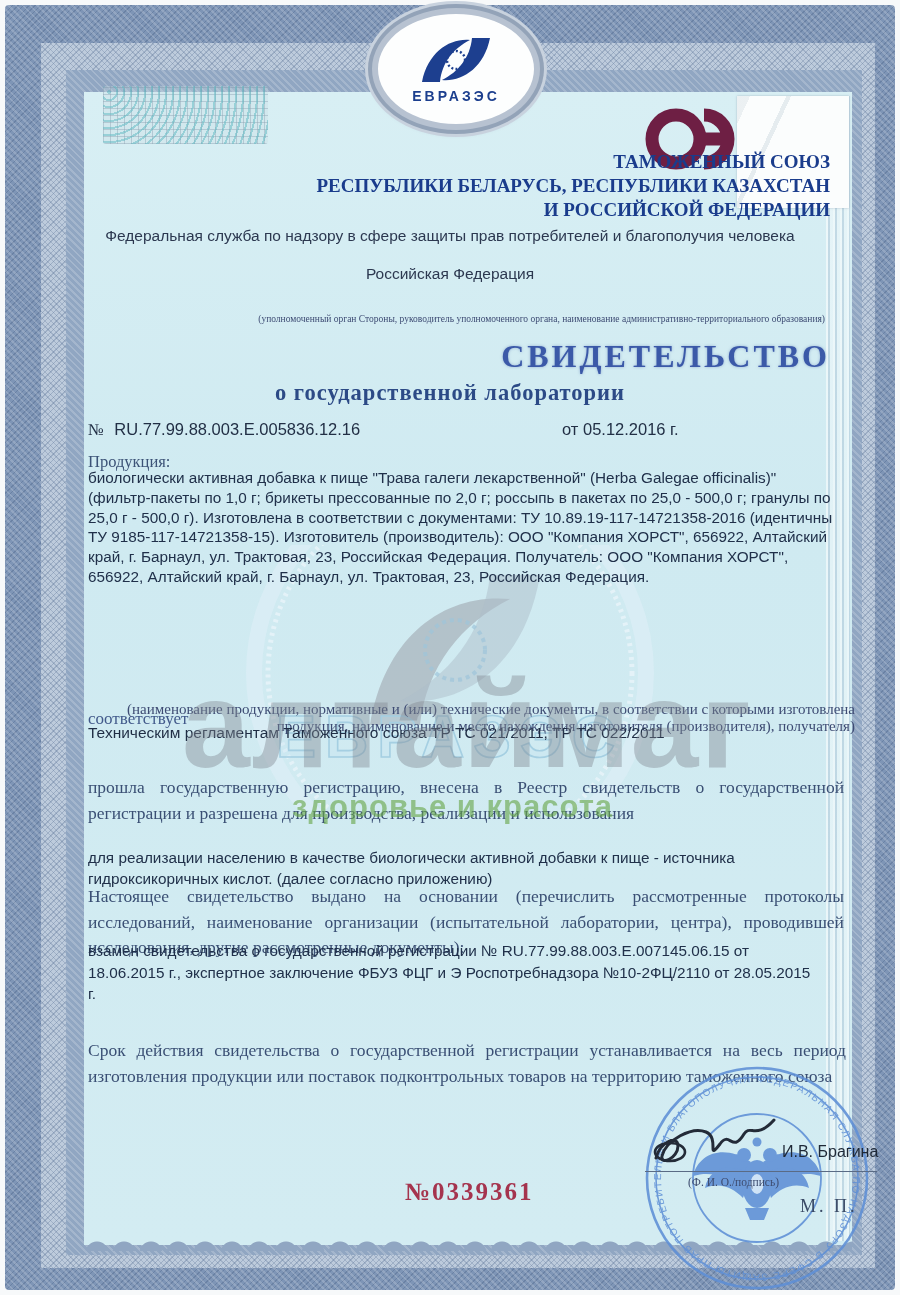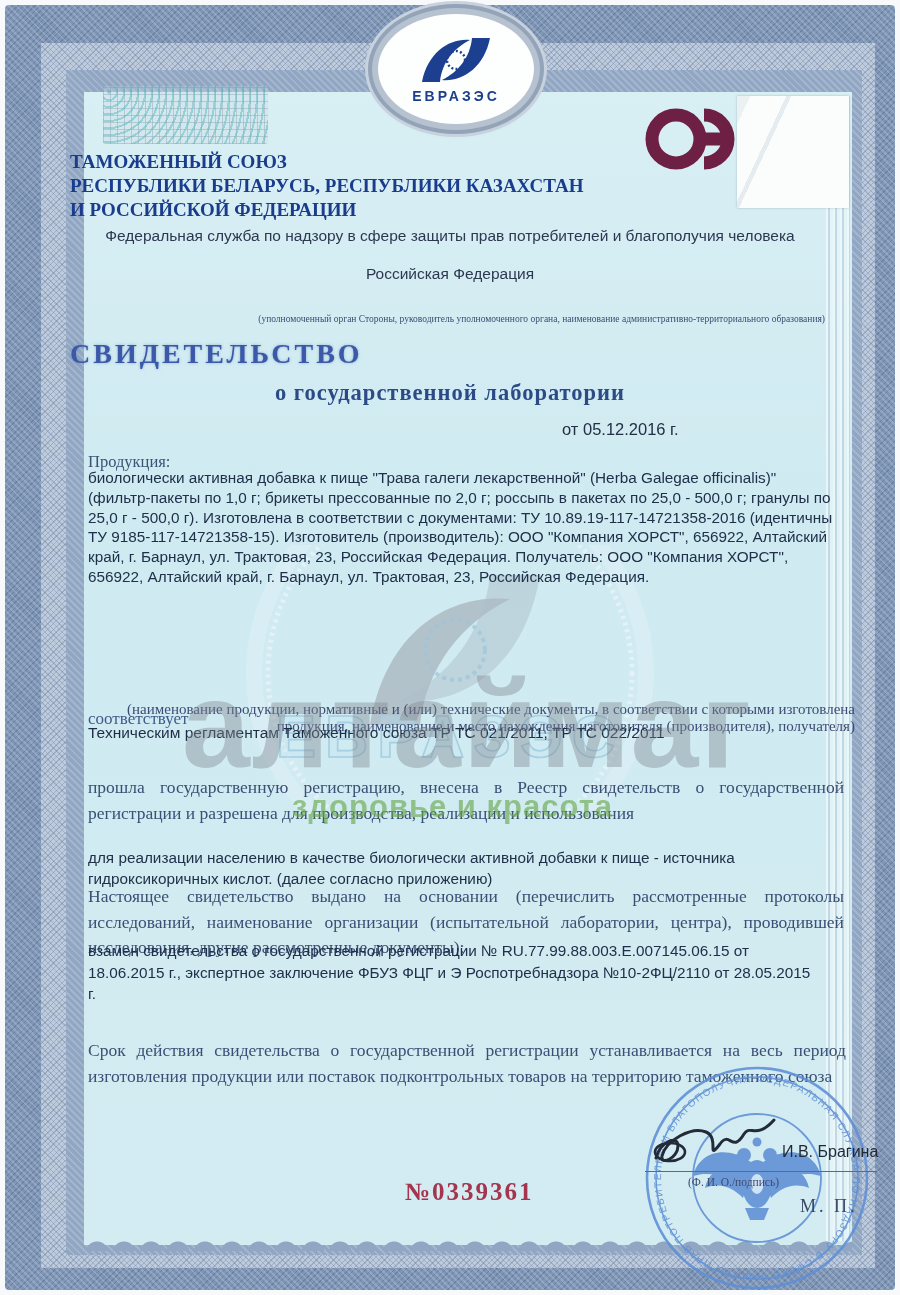--- a/index.html
+++ b/index.html
@@ -49,27 +49,27 @@
       repeating-linear-gradient(90deg, rgba(130,150,168,.45) 0 1px, transparent 1px 7px),
       rgba(200,220,228,.4);
     border-radius:3px;}
   .hologram{left:737px;top:96px;width:112px;height:112px;z-index:3;
     background:
       linear-gradient(115deg, rgba(220,228,232,.5) 0 8%, transparent 8% 30%, rgba(215,225,230,.6) 30% 33%, transparent 33%),
       #fbfdfd;
     box-shadow:0 0 2px rgba(120,140,160,.5);}
 
   
-  .union-line{left:70px;width:760px;text-align:left;font-weight:bold;
+  .union-line{left:70px;width:760px;text-align:right;font-weight:bold;
     color:#1a3c8c;font-size:19px;line-height:23px;}
   .agency-line{left:60px;width:780px;text-align:center;color:#2c3850;
     font-size:15.5px;line-height:21px;}
   .footnote{color:#3d4b73;text-align:right;}
-  .doc-title{left:70px;width:760px;text-align:left;font-weight:bold;
-    color:#3b59a8;font-size:28px;letter-spacing:3px;
+  .doc-title{left:70px;width:760px;text-align:right;font-weight:bold;
+    color:#3b59a8;font-size:32px;letter-spacing:3px;
     text-shadow:0 0 3px rgba(90,120,180,.55);font-family:Liberation Serif, serif;}
   .doc-subtitle{left:70px;width:760px;text-align:center;font-weight:bold;
     color:#2c4a86;font-size:22.5px;letter-spacing:1px;}
   .body-serif{color:#3a4f74;font-size:17.5px;line-height:25.5px;text-align:justify;}
   .body-sans{color:#20304a;font-size:15.3px;line-height:19.8px;}
   .wm-text{z-index:50;pointer-events:none;font-weight:bold;white-space:nowrap;}
   .serial{color:#a5344e;font-weight:bold;font-size:25px;letter-spacing:2px;}
   .sig-line{height:0;border-top:1px solid #5a6b85;}
 </style>
 </head>
@@ -106,20 +106,24 @@
   <div class="abs serif union-line" style="top:198px;z-index:5;">И РОССИЙСКОЙ ФЕДЕРАЦИИ</div>
 
   <div class="abs sans agency-line" style="top:225px;z-index:5;">Федеральная служба по надзору в сфере защиты прав потребителей и благополучия человека</div>
   <div class="abs sans agency-line" style="top:263px;z-index:5;">Российская Федерация</div>
 
   <div class="abs serif footnote" style="top:314px;left:80px;width:745px;font-size:9.5px;z-index:5;">(уполномоченный орган Стороны, руководитель уполномоченного органа, наименование административно-территориального образования)</div>
 
   <div class="abs serif doc-title" style="top:338px;z-index:5;">СВИДЕТЕЛЬСТВО</div>
   <div class="abs serif doc-subtitle" style="top:380px;z-index:5;">о государственной лаборатории</div>
 
+  <div class="abs" style="top:420px;left:88px;z-index:5;font-size:16.5px;color:#222f45;">
+    <span class="serif">№</span>
+    <span class="sans" style="margin-left:6px;">RU.77.99.88.003.E.005836.12.16</span>
+  </div>
   <div class="abs" style="top:420px;left:562px;z-index:5;font-size:16.5px;color:#222f45;">
     <span class="sans">от 05.12.2016 г.</span>
   </div>
 
   <div class="abs serif" style="top:452px;left:88px;font-size:16.5px;color:#3c5377;z-index:5;">Продукция:</div>
   <div class="abs sans body-sans" style="top:468px;left:88px;width:748px;z-index:5;">биологически активная добавка к пище "Трава галеги лекарственной" (Herba Galegae officinalis)" (фильтр-пакеты по 1,0 г; брикеты прессованные по 2,0 г; россыпь в пакетах по 25,0 - 500,0 г; гранулы по 25,0 г - 500,0 г). Изготовлена в соответствии с документами: ТУ 10.89.19-117-14721358-2016 (идентичны ТУ 9185-117-14721358-15). Изготовитель (производитель): ООО "Компания ХОРСТ", 656922, Алтайский край, г. Барнаул, ул. Трактовая, 23, Российская Федерация. Получатель: ООО "Компания ХОРСТ", 656922, Алтайский край, г. Барнаул, ул. Трактовая, 23, Российская Федерация.</div>
 
   <svg class="abs" style="left:210px;top:545px;z-index:2;" width="480" height="265" viewBox="0 0 480 265">
     <circle cx="240" cy="128" r="196" fill="none" stroke="#d9edf5" stroke-width="16" opacity=".9"></circle>
     <circle cx="240" cy="128" r="182" fill="none" stroke="#e6f3f8" stroke-width="5" stroke-dasharray="3 4" opacity=".9"></circle>

